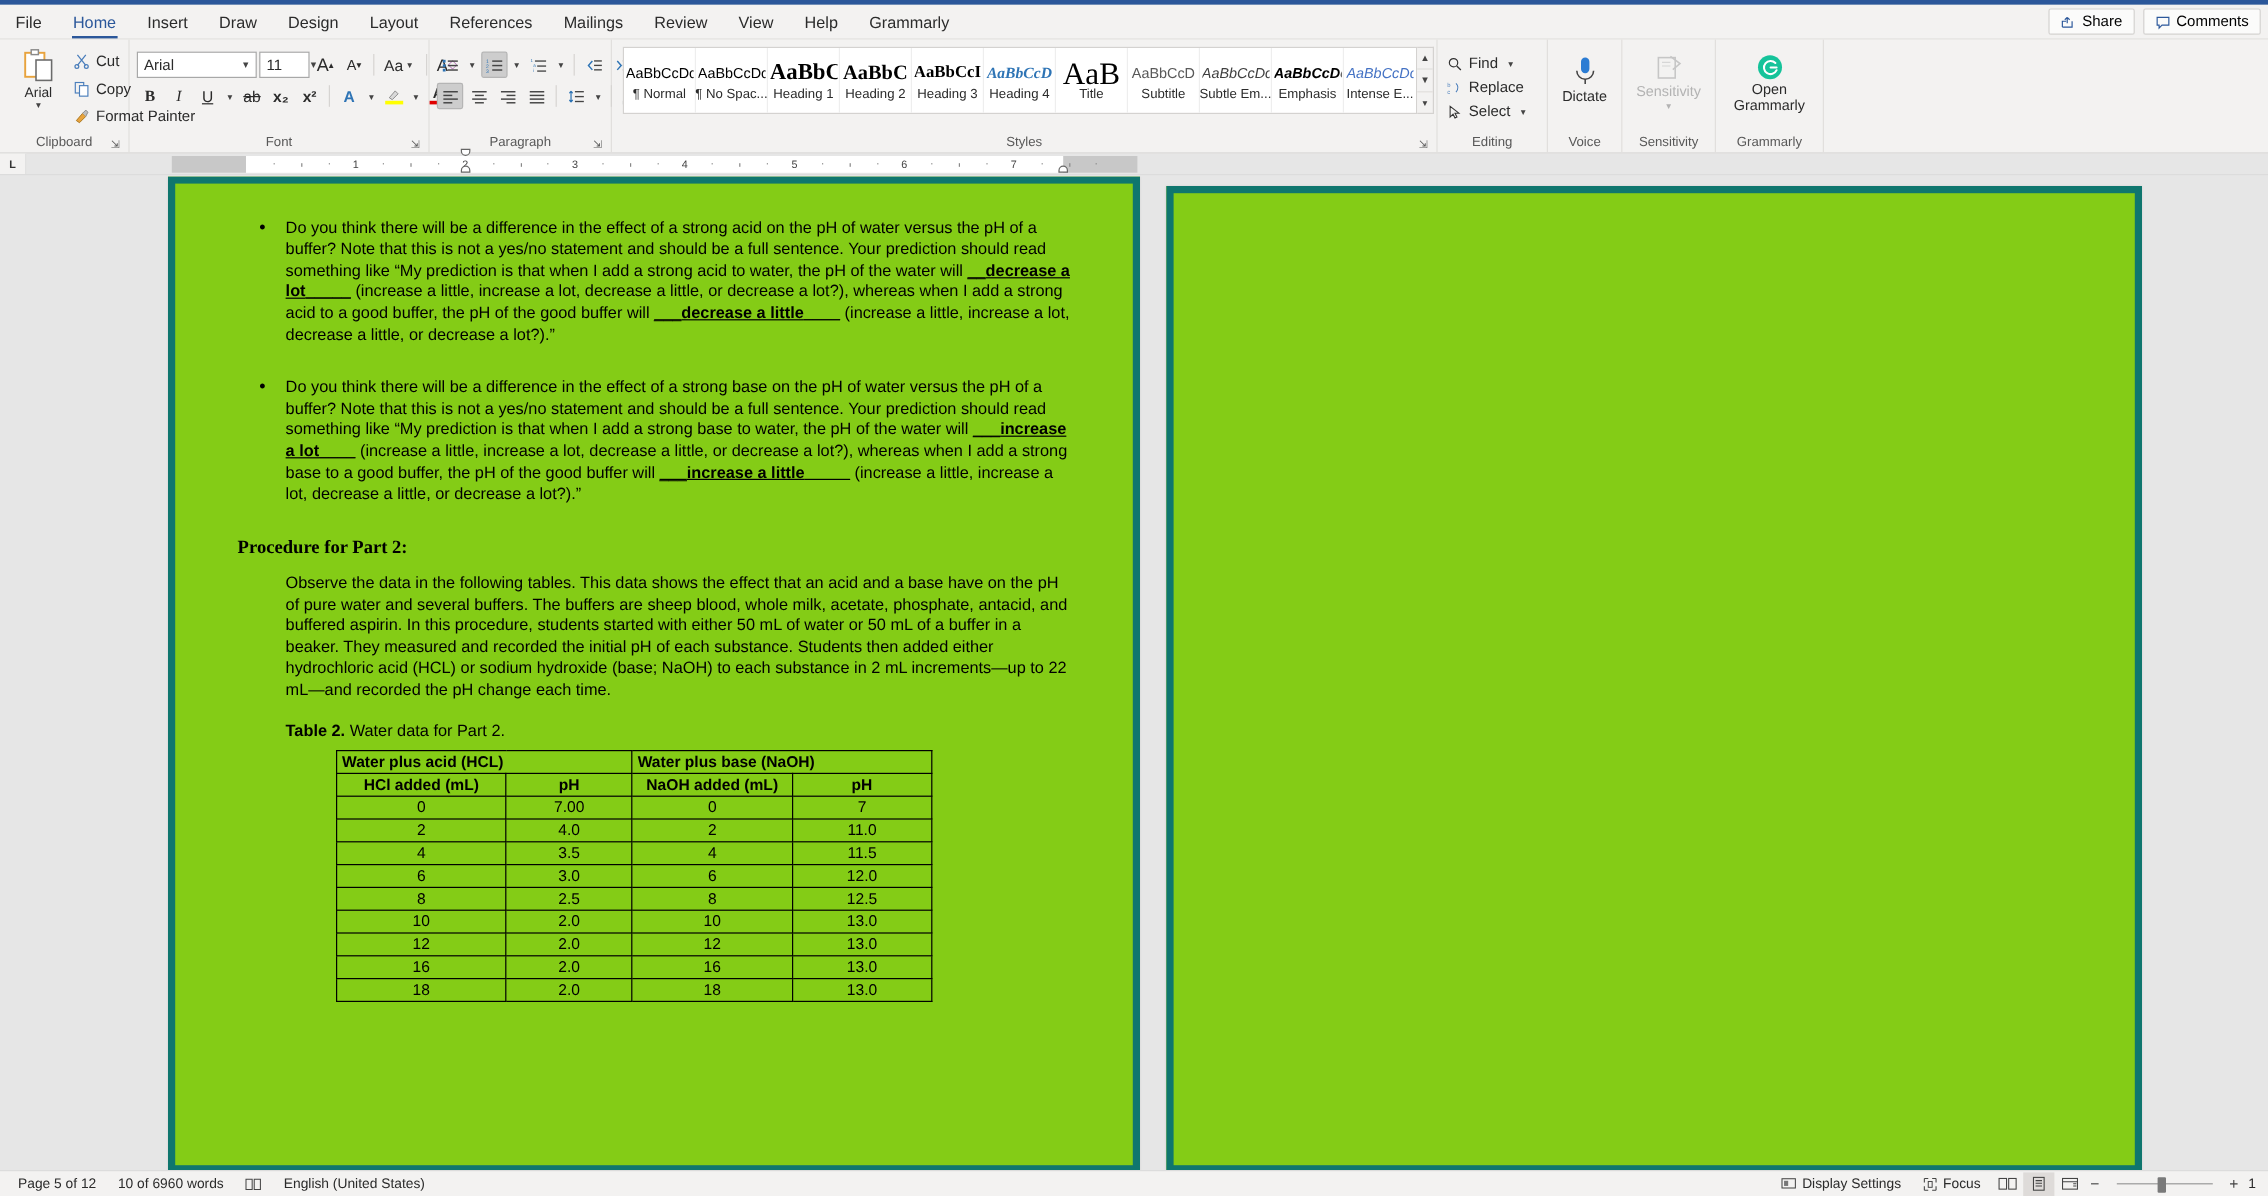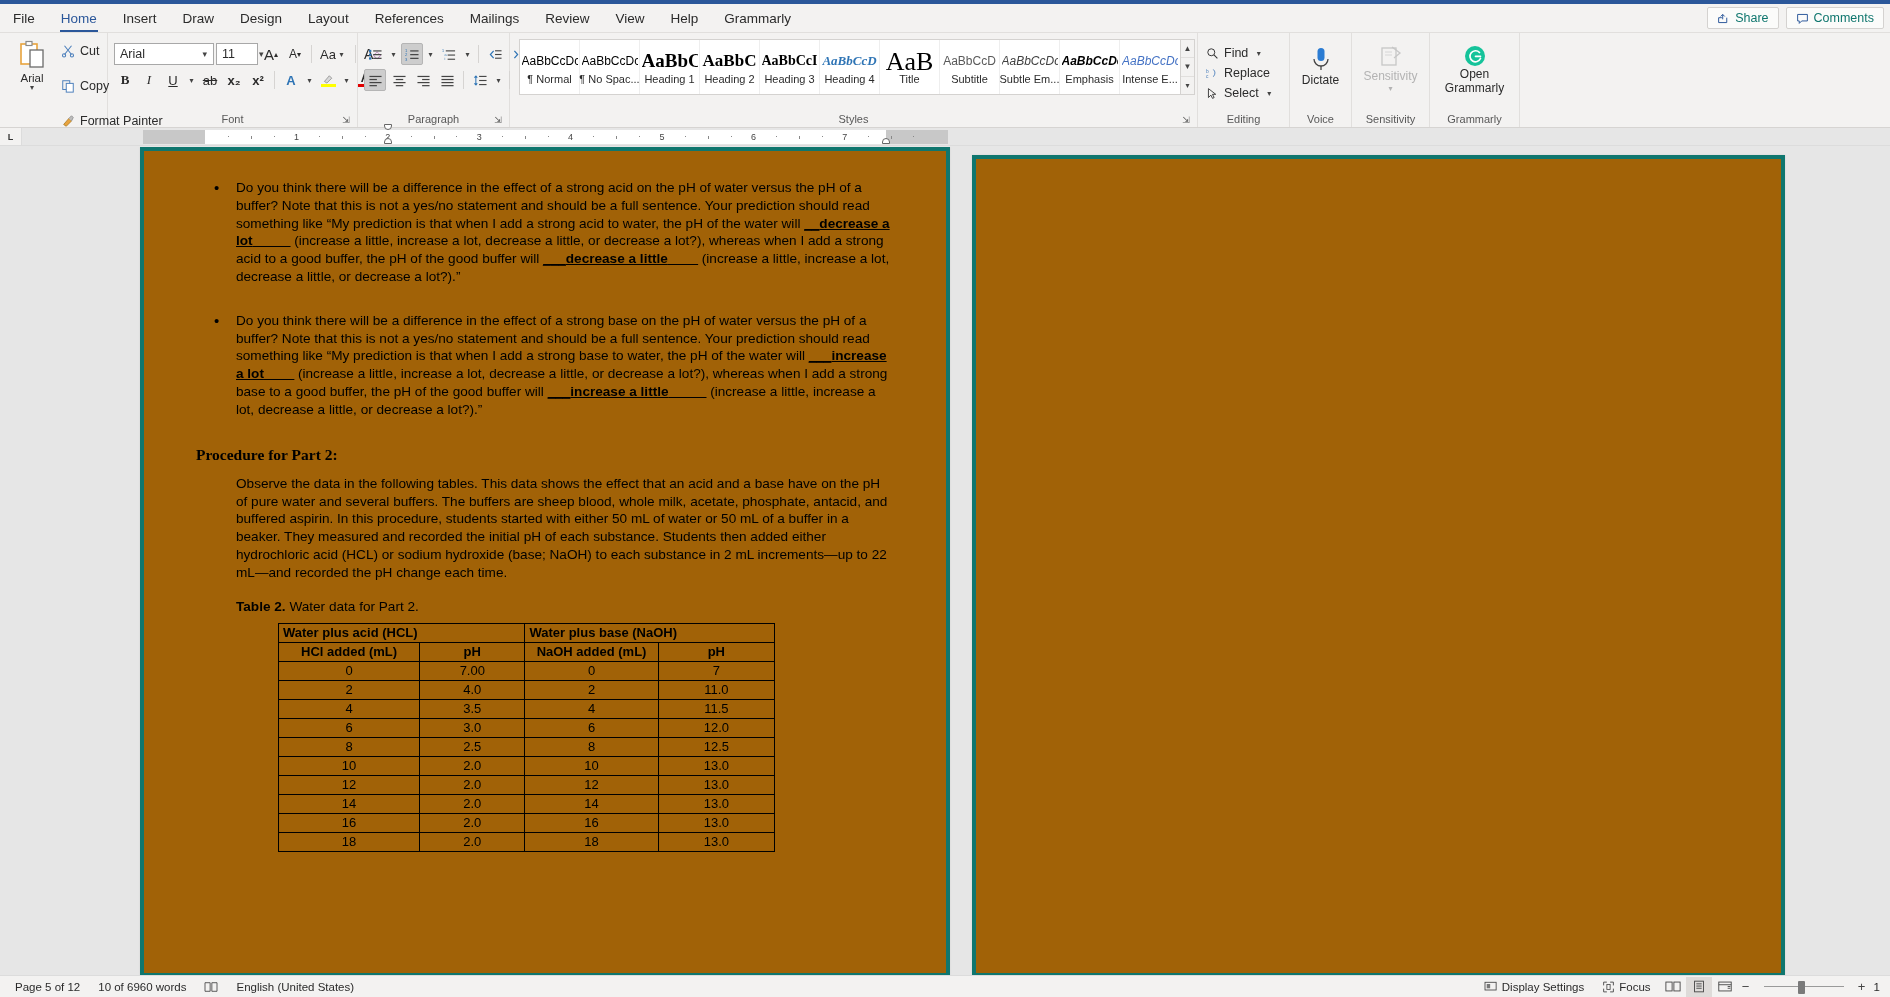--- a/index.html
+++ b/index.html
@@ -45,21 +45,21 @@
     gap: 7px;
     padding-right: 6px;
   }
   .tb-btn {
     display: flex; align-items: center; gap: 5px;
     border: 1px solid #d4d2d0;
     background: #fbfbfa;
     height: 22px;
     padding: 0 9px;
     font-size: 12.5px;
-    color: #0f766e;
+    color: #000000;
     border-radius: 2px;
     white-space: nowrap;
   }
 
   
   #ribbon {
     height: 95px;
     background: #f3f2f1;
     display: flex;
     align-items: stretch;
@@ -90,21 +90,21 @@
   
   #grp-clipboard { width: 108px; }
   #clipboard-inner { display: flex; gap: 4px; padding-left: 4px; }
   #paste-btn {
     width: 44px;
     display: flex; flex-direction: column; align-items: center;
     padding-top: 2px;
     font-size: 11.5px; color: #2b2b2b;
   }
   .paste-ico { width: 30px; height: 32px; position: relative; }
-  #clipboard-cmds { display: flex; flex-direction: column; gap: 16px; padding-top: 3px; }
+  #clipboard-cmds { display: flex; flex-direction: column; gap: 4px; padding-top: 3px; }
   .cb-cmd {
     display: flex; align-items: center; gap: 5px;
     font-size: 12.5px; color: #2b2b2b;
     height: 19px; padding: 0 3px;
     white-space: nowrap;
   }
 
   
   #grp-font { width: 250px; }
   .ribbon-row { display: flex; align-items: center; gap: 2px; height: 26px; }
@@ -221,22 +221,22 @@
 
   
   #doc-area {
     position: absolute;
     top: 147px; left: 0; right: 0; bottom: 22px;
     background: #e6e6e6;
     overflow: hidden;
   }
   .page {
     position: absolute;
-    background: #a16207;
-    border: 4px solid #0f766e;
+    background: #84cc16;
+    border: 6px solid #0f766e;
     box-shadow: 0 0 2px rgba(0,0,0,0.08);
   }
   #page-1 { left: 140px; top: 0px; width: 810px; height: 830px; }
   #page-2 { left: 972px; top: 8px; width: 813px; height: 822px; }
 
   #page-1-content {
     position: absolute;
     left: 0; top: 0; right: 0; bottom: 0;
     padding: 28px 52px 0 52px;
     font-family: "Liberation Sans", sans-serif;
@@ -912,26 +912,20 @@
           <td class="td-center">10</td>
           <td class="td-center">13.0</td>
         </tr>
         <tr>
           <td class="td-center">12</td>
           <td class="td-center">2.0</td>
           <td class="td-center">12</td>
           <td class="td-center">13.0</td>
         </tr>
         <tr>
-          <td class="td-center">14</td>
-          <td class="td-center">2.0</td>
-          <td class="td-center">14</td>
-          <td class="td-center">13.0</td>
-        </tr>
-        <tr>
           <td class="td-center">16</td>
           <td class="td-center">2.0</td>
           <td class="td-center">16</td>
           <td class="td-center">13.0</td>
         </tr>
         <tr>
           <td class="td-center">18</td>
           <td class="td-center">2.0</td>
           <td class="td-center">18</td>
           <td class="td-center">13.0</td>

